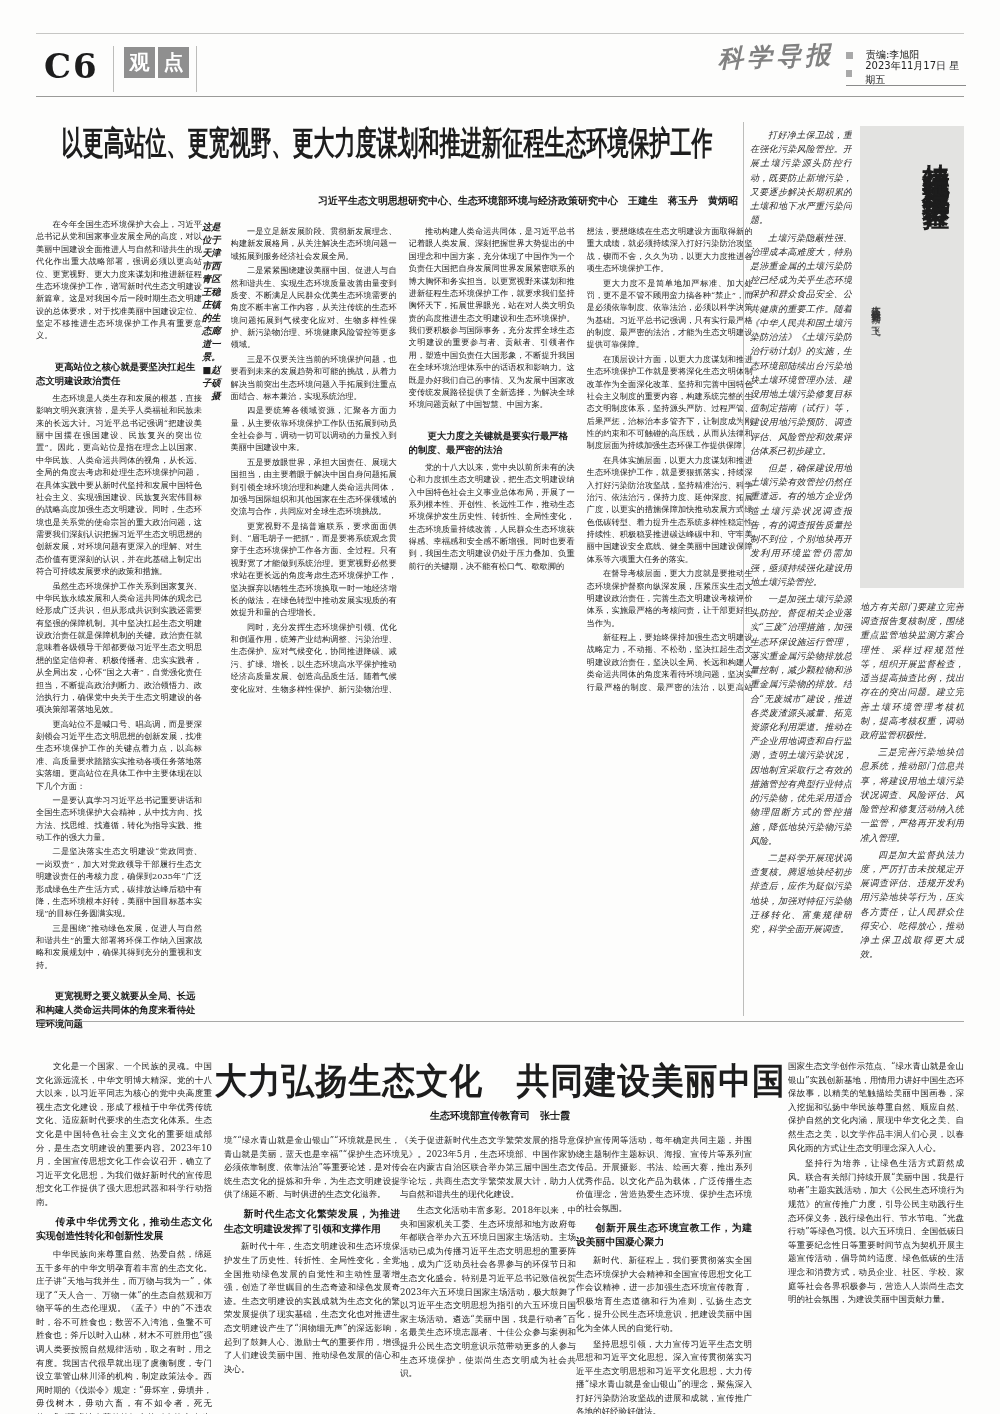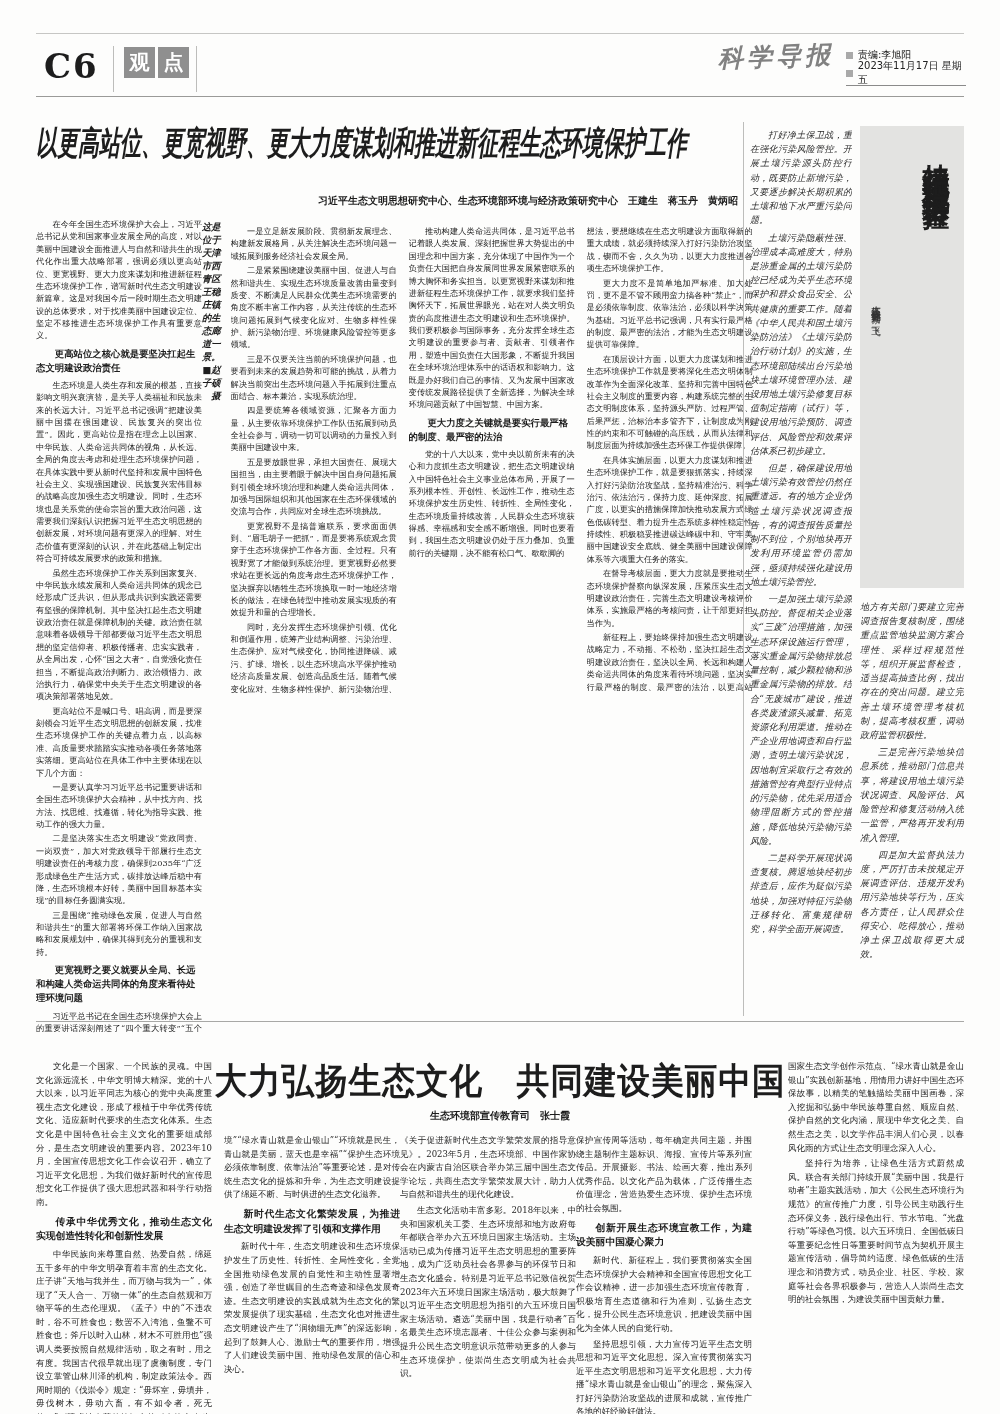--- a/index.html
+++ b/index.html
@@ -13,44 +13,44 @@
               font-family:"DejaVu Serif",serif;letter-spacing:2px;}
   .section-box{position:absolute;top:47px;display:flex;gap:3px;}
   .section-box .ch{width:31px;height:31px;background:#8f8f8f;color:#ffffff;
         font-family:"DejaVu Sans",sans-serif;font-weight:900;font-size:20px;
         display:flex;align-items:center;justify-content:center;}
   .masthead{position:absolute;left:716px;top:40px;width:120px;text-align:center;
         font-size:25px;font-weight:bold;font-style:italic;color:#818181;
         letter-spacing:4px;transform:rotate(-2deg);}
   .edition{position:absolute;left:846px;top:46px;width:120px;
         font-family:"DejaVu Sans",sans-serif;font-size:10px;color:#222;}
-  .edition .row{display:flex;align-items:center;gap:5px;height:18px;}
+  .edition .row{display:flex;align-items:center;gap:13px;height:18px;}
   .edition .sq{width:7px;height:7px;background:#a9a9a9;display:inline-block;}
   .edition .row:last-child{border-bottom:1px solid #8a8a8a;padding-bottom:3px;}
 
   
   #main-article{position:absolute;left:36px;top:112px;width:702px;height:908px;}
-  .main-headline-wrap{height:62px;display:flex;align-items:center;overflow:visible;font-style:italic;}
+  .main-headline-wrap{height:62px;display:flex;align-items:center;justify-content:center;overflow:visible;}
   .main-headline{font-family:"DejaVu Sans","Liberation Sans",sans-serif;font-weight:900;
         font-size:21px;white-space:nowrap;transform:scale(1.0,1.55);letter-spacing:0;}
   .main-byline{text-align:right;font-size:10px;font-weight:bold;height:18px;margin-top:20px;}
   .main-body{display:flex;gap:0;margin-top:6px;height:816px;}
   .col{overflow:hidden;}
   .mcol{width:166px;height:816px;font-size:8.2px;line-height:1.51;text-align:justify;}
   .main-right{width:524px;display:flex;flex-direction:row;}
   .photo-wrap{width:524px;height:322px;background:#b5b5b3;overflow:hidden;}
   .photo-caption{font-size:9.3px;font-weight:bold;font-style:italic;text-align:right;
         padding:3px 10px 0 0;height:16px;}
   .sub-cols{display:flex;gap:12px;margin-top:7px;height:468px;}
   .scol{width:166px;height:468px;font-size:8.2px;line-height:1.51;text-align:justify;}
 
   .para{text-indent:2em;margin:0 0 2px;}
   .para.cont{text-indent:0;}
   .subhead{font-family:"DejaVu Sans",sans-serif;font-weight:700;font-size:9.4px;
-        line-height:1.5;margin:5px 0 4px;text-indent:2em;text-align:left;}
+        line-height:1.5;margin:18px 0 4px;text-indent:2em;text-align:left;}
 
   
   #sidebar{position:absolute;left:750px;top:118px;width:214px;height:900px;}
   .side-col1{position:absolute;left:0;top:10px;width:102px;height:888px;overflow:hidden;}
   .side-col2{position:absolute;left:110px;top:482px;width:104px;height:416px;overflow:hidden;}
   .kai{font-size:9px;line-height:1.58;font-style:italic;color:#2a2a2a;text-align:justify;}
   .kai .para{margin-bottom:3px;}
   .side-box{position:absolute;left:110px;top:8px;width:104px;height:462px;background:#e3e3e1;}
   .side-headline{position:absolute;right:10px;top:16px;height:430px;
         writing-mode:vertical-rl;text-orientation:upright;

